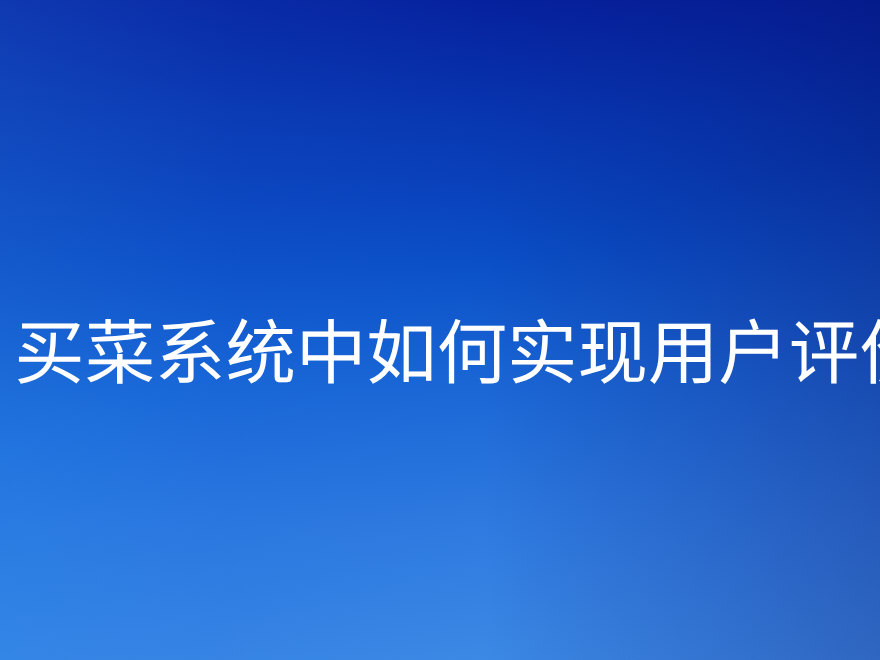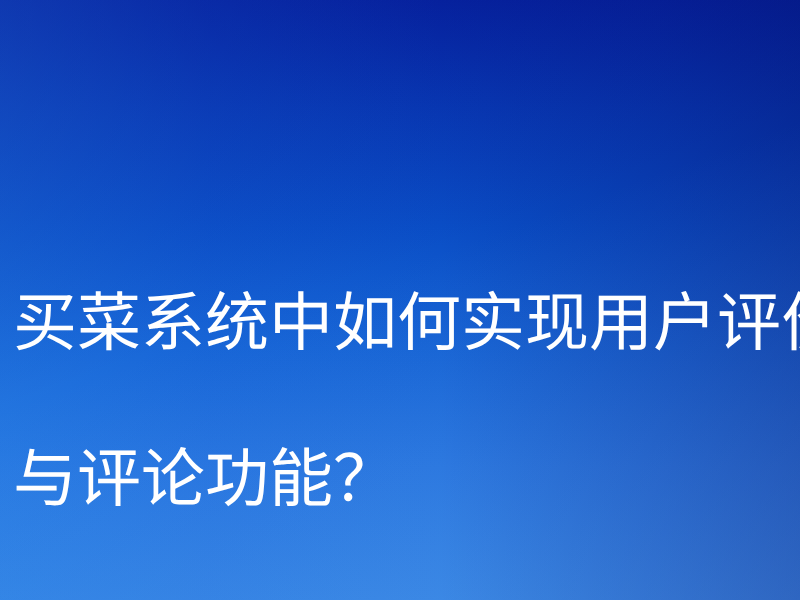--- a/index.html
+++ b/index.html
@@ -93,16 +93,15 @@
 <div id="title-card">
 
   <div id="gradient-vertical"></div>
 
   <div id="gradient-horizontal"></div>
 
   <div id="gradient-diagonal"></div>
 
   <h1 id="headline">
     <span class="headline-line">买菜系统中如何实现用户评价</span>
-    <span class="headline-line">与评论功能？</span>
   </h1>
 
 </div>
 
 </body></html>

